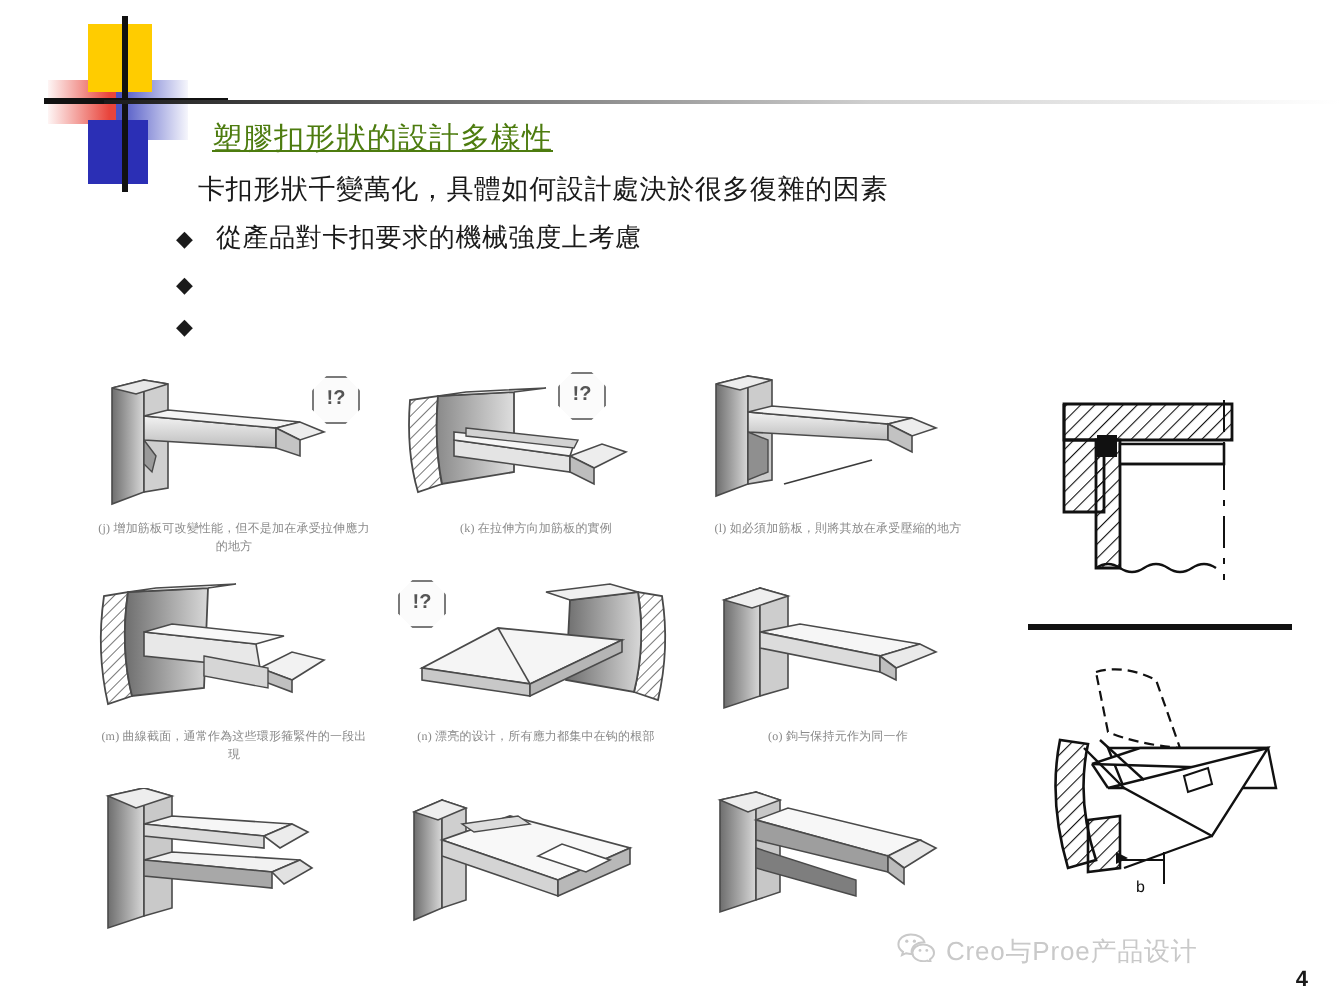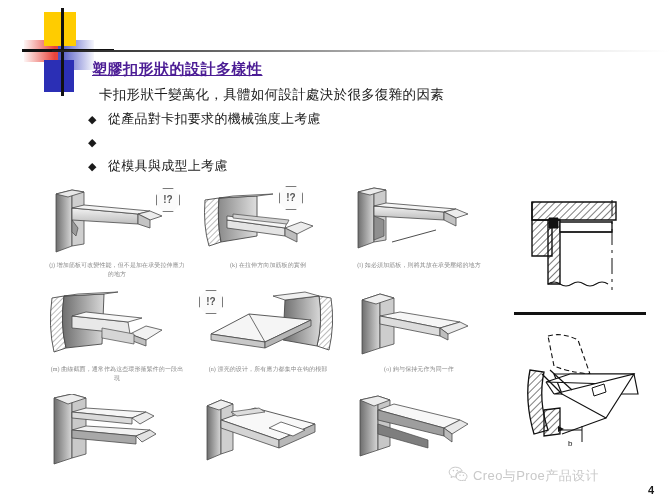--- a/index.html
+++ b/index.html
@@ -64,25 +64,25 @@
     left: 52px;
     top: 50px;
     width: 618px;
     height: 2px;
     background: linear-gradient(to right, #1a1a1a 0%, #6b6b6b 28%, #cfcfcf 62%, #ffffff 100%);
   }
 
   
   .heading {
     position: absolute;
-    left: 92px;
+    left: 106px;
     top: 60px;
     font-size: 15px;
-    font-weight: bold;
-    color: #4c1d95;
+    font-weight: normal;
+    color: #4d7c0f;
     text-decoration: underline;
     letter-spacing: 0.5px;
   }
   .subtitle {
     position: absolute;
     left: 99px;
     top: 86px;
     font-size: 13.5px;
     color: #1a1a1a;
     letter-spacing: 0.3px;
@@ -225,21 +225,20 @@
 <div class="bullets">
   <div class="bullet-row">
     <span class="bullet-mark">◆</span>
     <span class="bullet-text">從產品對卡扣要求的機械強度上考慮</span>
   </div>
   <div class="bullet-row">
     <span class="bullet-mark">◆</span>
   </div>
   <div class="bullet-row">
     <span class="bullet-mark">◆</span>
-    <span class="bullet-text">從模具與成型上考慮</span>
   </div>
 </div>
 
 <div class="fig-grid">
 
   <div class="fig-cell" style="left:0px; top:0px;">
     <div class="fig-art">
       <svg width="150" height="72" viewBox="0 0 150 72">
         <defs>
           <linearGradient id="gwall" x1="0" y1="0" x2="1" y2="0">

